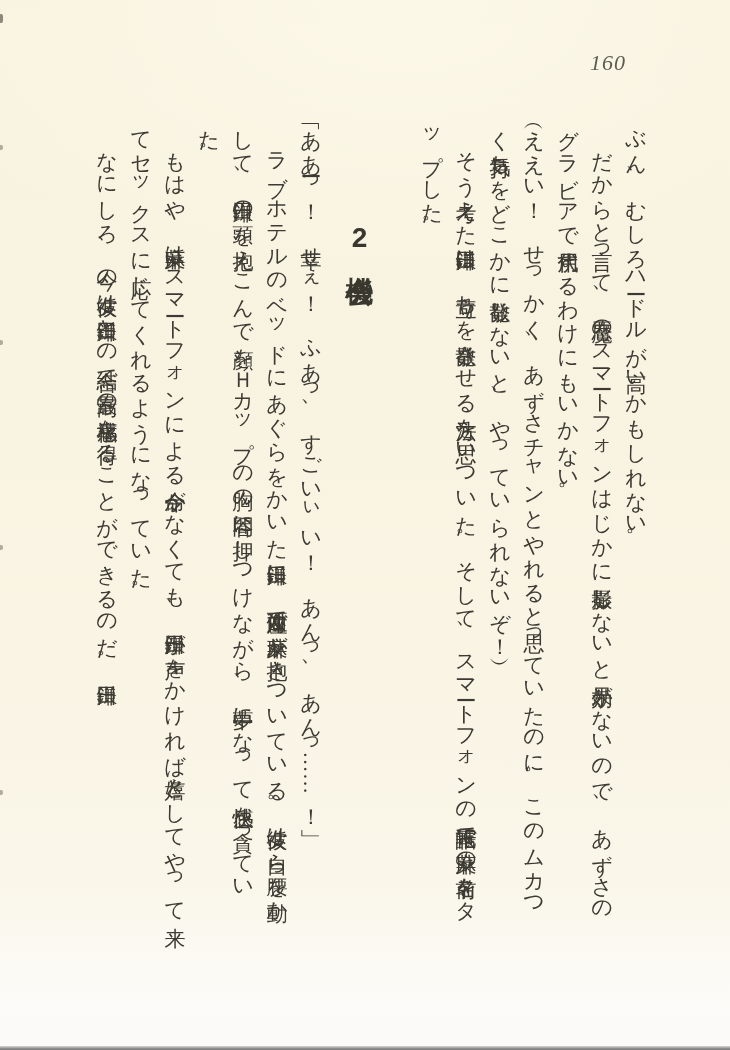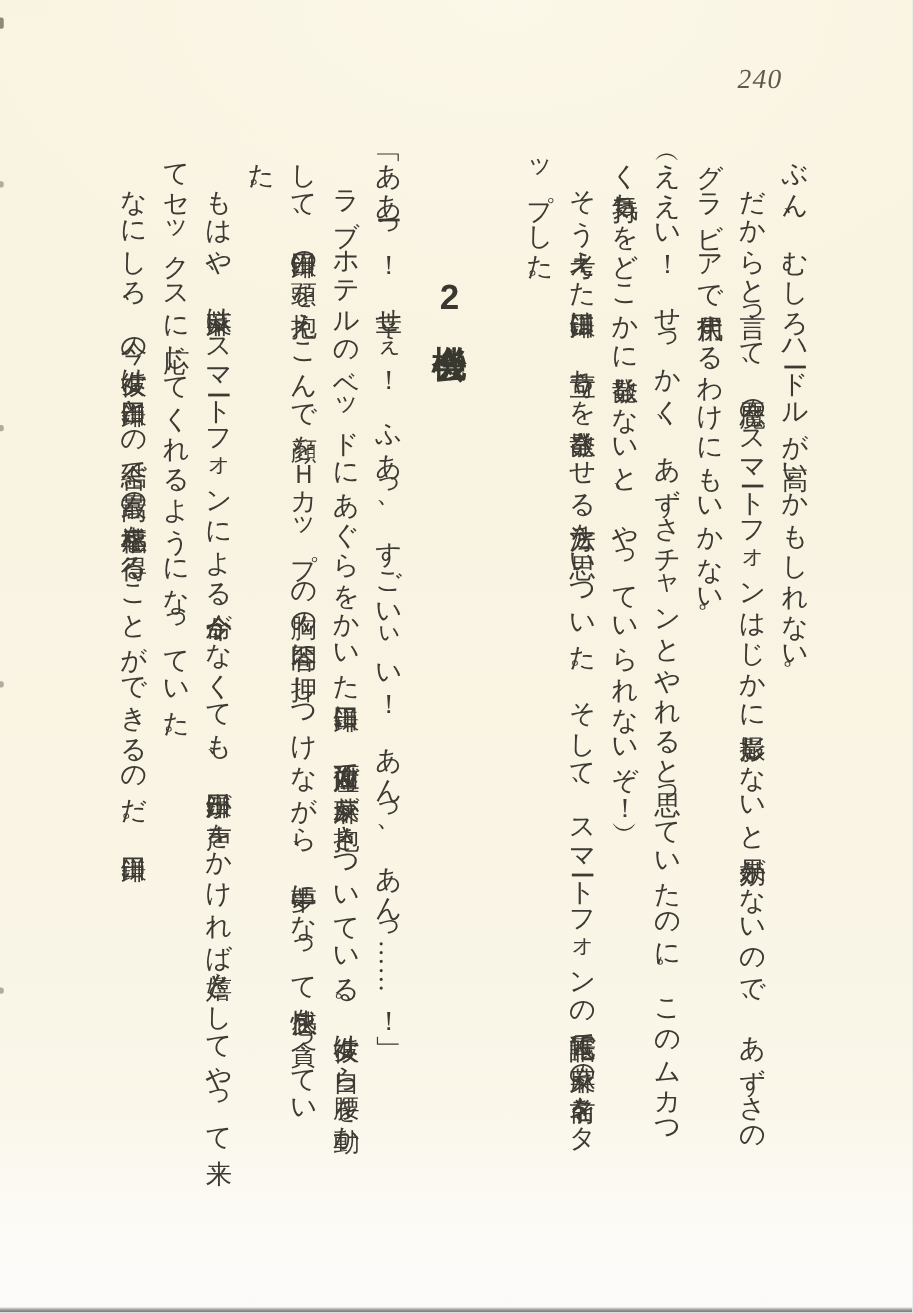--- a/index.html
+++ b/index.html
@@ -89,21 +89,21 @@
   .speck.s2 { top: 145px; }
   .speck.s3 { top: 340px; }
   .speck.s4 { top: 545px; }
   .speck.s5 { top: 790px; }
 </style>
 </head>
 <body>
 
 <div class="page">
 
-  <div class="page-number">240</div>
+  <div class="page-number">160</div>
 
   <div class="text-area">
 
     <p>ぶん、むしろハードルが高いかもしれない。</p>
     <p class="indent">だからと言って、悪魔のスマートフォンはじかに撮影しないと効果がないので、あずさのグラビアで代用するわけにもいかない。</p>
     <p>（ええい！　せっかく、あずさチャンとやれると思っていたのに。このムカつく気持ちをどこかに発散しないと、やっていられないぞ！）</p>
     <p class="indent">そう考えた鎌田は、苛立ちを発散させる方法を思いついた。そして、スマートフォンの電話帳で麻菜の名前をタップした。</p>
 
     <h2 class="section-heading"><span class="chapter-num">2</span><span>機会</span></h2>
 

